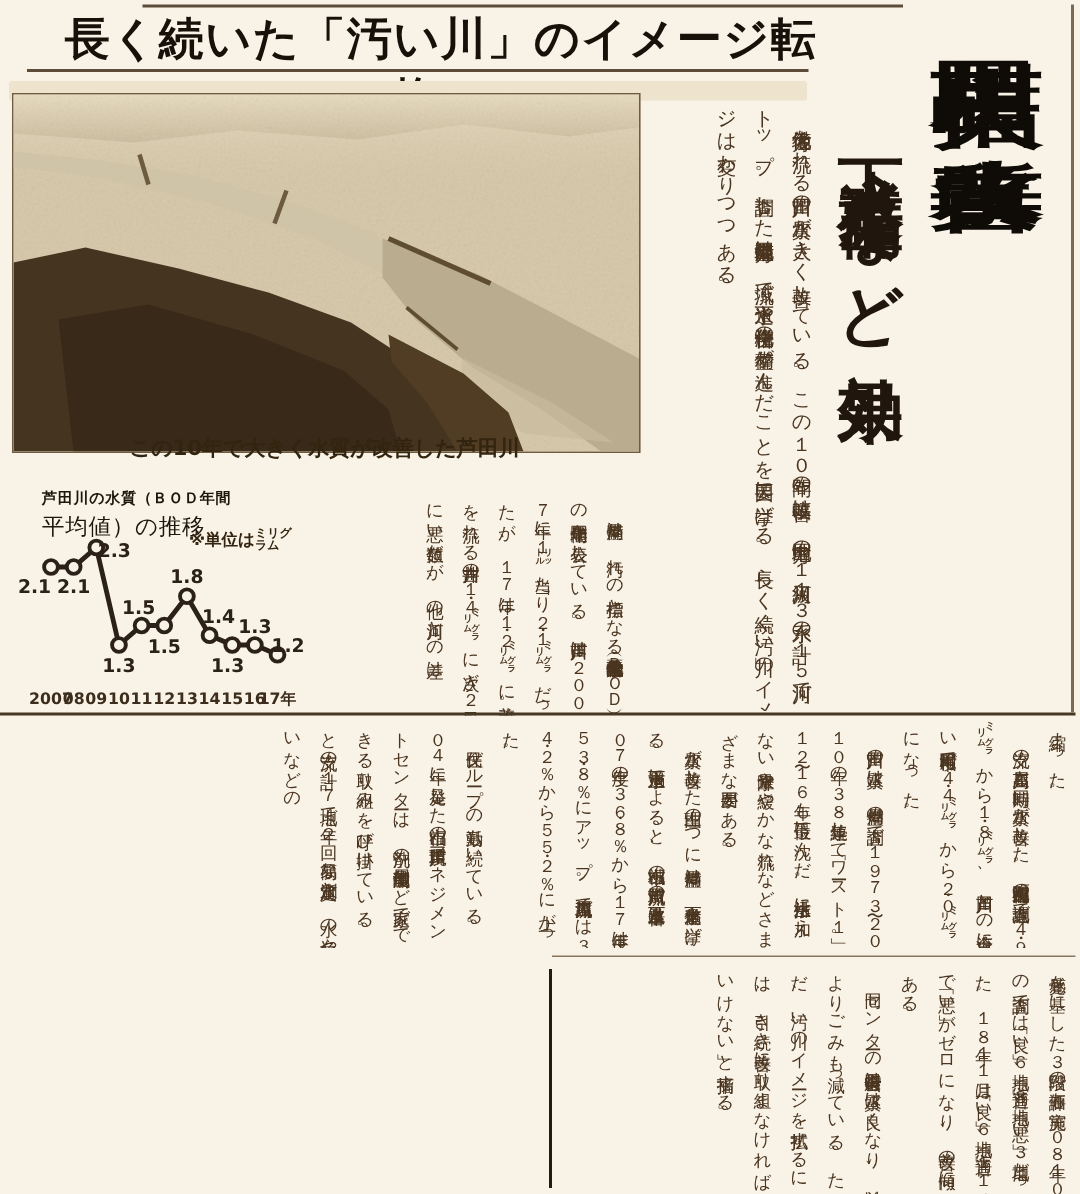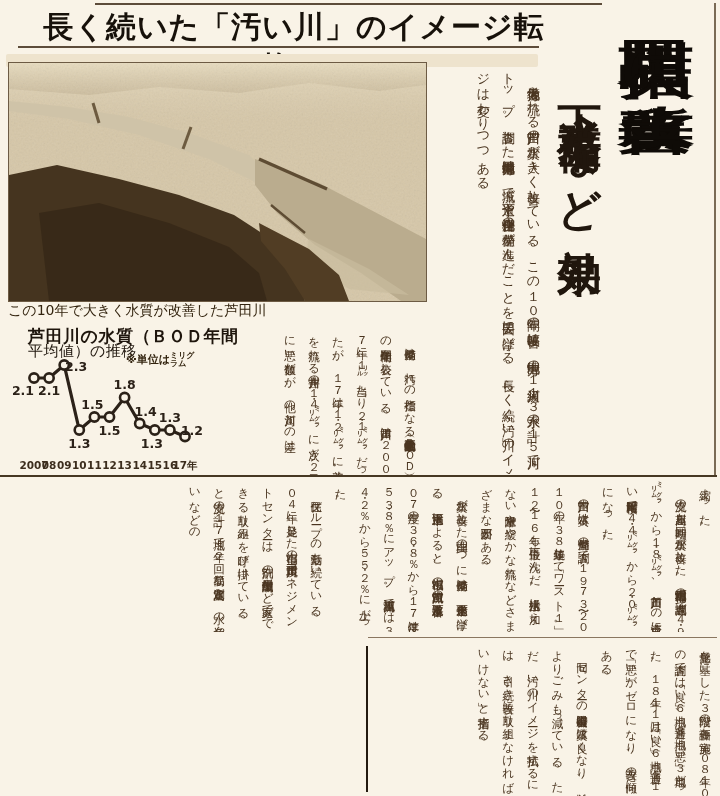--- a/index.html
+++ b/index.html
@@ -40,26 +40,26 @@
   }
   
   #lead{
     left:424px;top:64px;width:122px;height:410px;
     font-size:13px;line-height:25px;font-weight:500;color:#4a3520;
   }
   #lead .byline{text-align:end;}
   
   #photo-frame{left:8px;top:62px;width:417px;height:238px;border:1px solid #6d5b44;background:#d9cbae;}
   #photo-caption{
-    left:8px;top:302px;width:417px;height:18px;text-align:left;
-    font-size:14px;font-weight:normal;color:#33240f;
+    left:8px;top:290px;width:417px;height:18px;text-align:center;
+    font-size:14px;font-weight:bold;color:#33240f;
   }
   
   #chart-box{left:2px;top:322px;width:202px;height:152px;}
-  #chart-title1{left:28px;top:325px;font-size:17px;font-weight:bold;color:#1e150c;letter-spacing:0.5px;}
+  #chart-title1{left:28px;top:325px;font-size:10px;font-weight:bold;color:#1e150c;letter-spacing:0.5px;}
   #chart-title2{left:28px;top:342px;font-size:15px;font-weight:normal;color:#1e150c;letter-spacing:0.5px;}
   #chart-unit{left:126px;top:352px;font-size:11px;font-weight:bold;color:#33240f;}
   #chart-unit .tiny{
     display:inline-block;width:26px;font-size:8px;line-height:8px;
     vertical-align:middle;letter-spacing:0;
   }
   
   #block-mid{
     left:198px;top:328px;width:224px;height:149px;
     font-size:11.6px;line-height:24px;font-weight:500;

